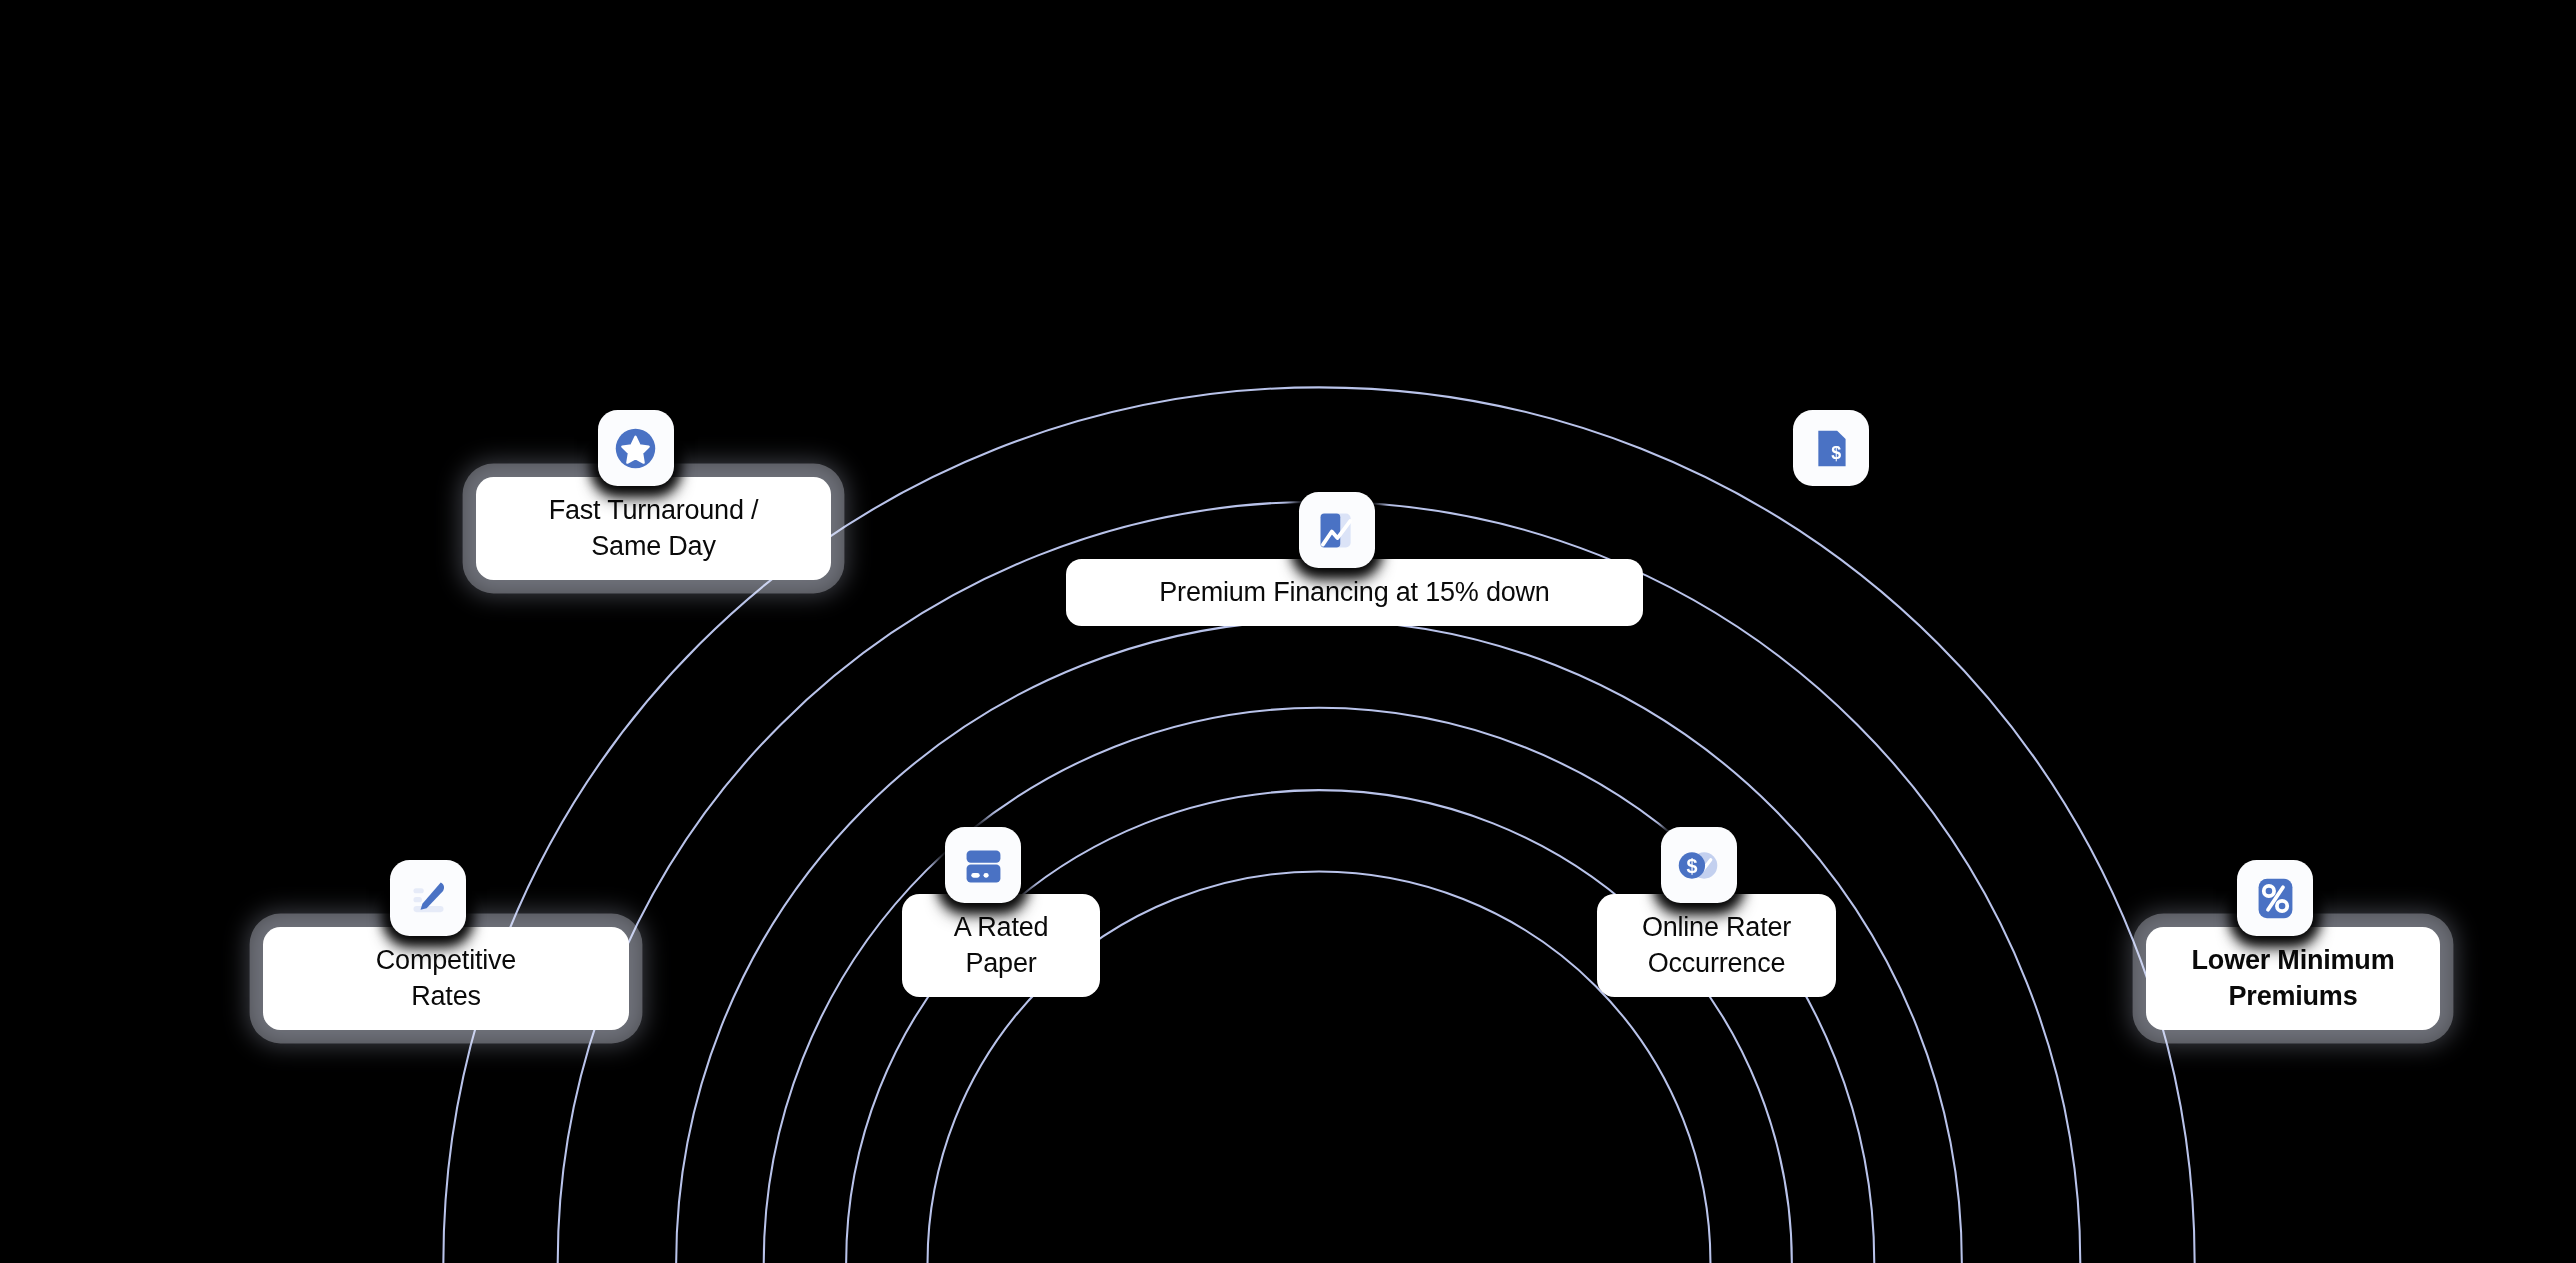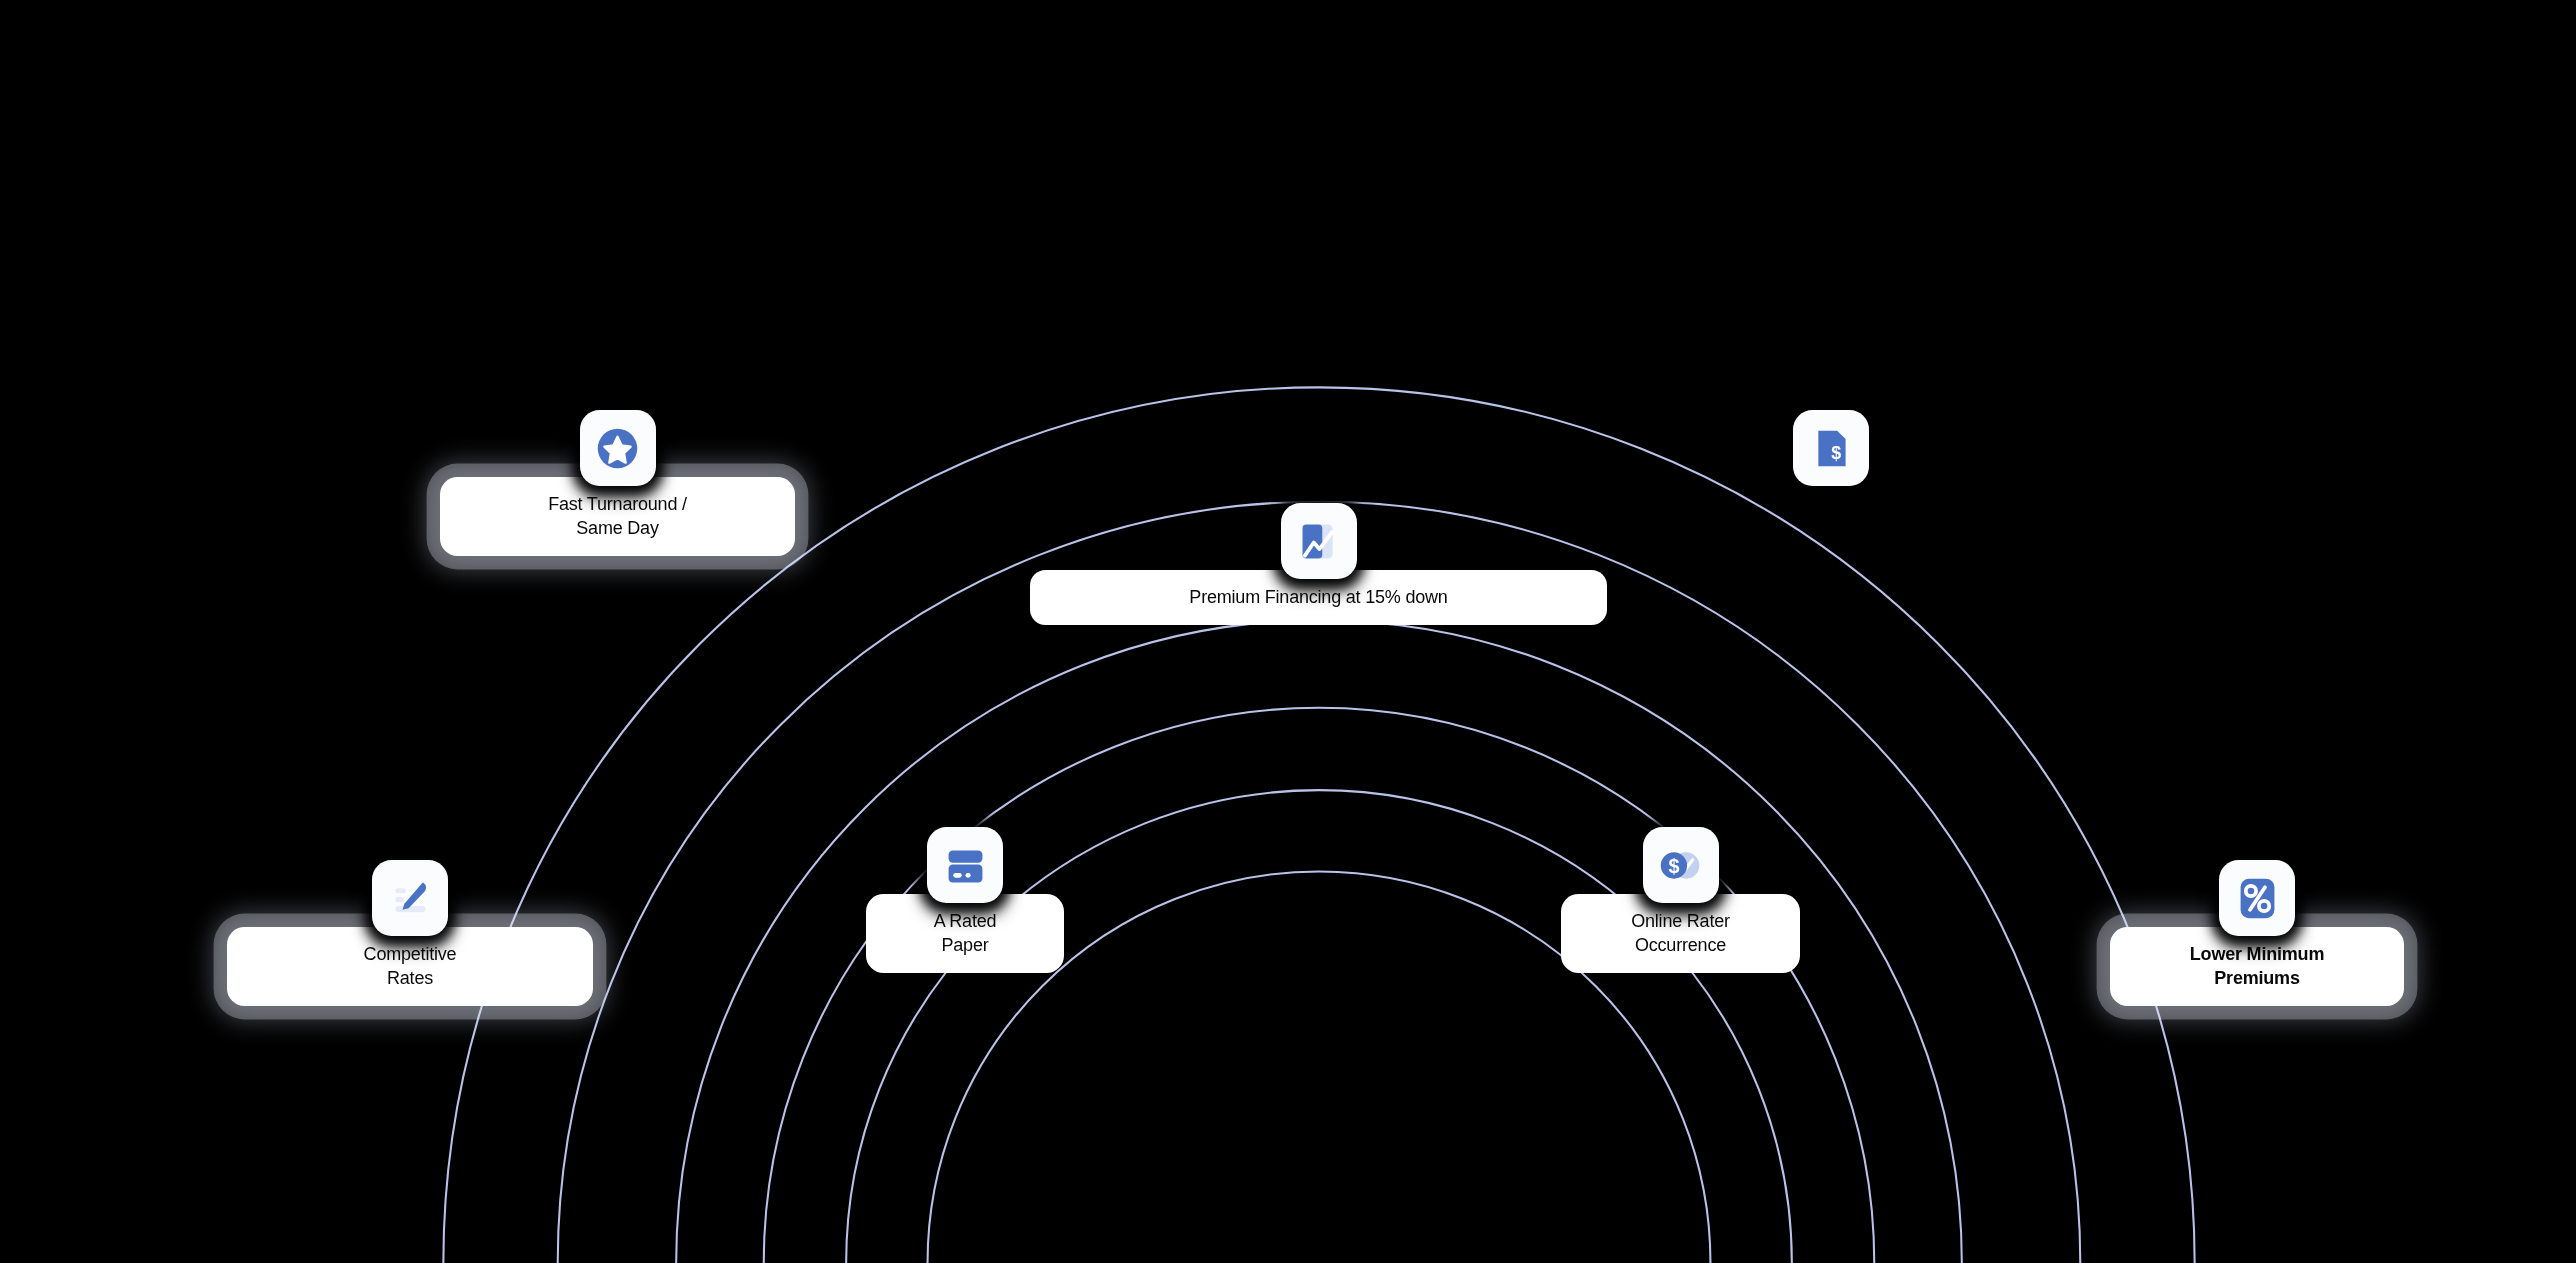--- a/index.html
+++ b/index.html
@@ -56,27 +56,28 @@
   .icon-tile svg { display: block; }
 
   .label-card {
     position: relative;
     margin-top: -9.3px;
     background: #ffffff;
     border-radius: 17.5px;
     padding: 15.5px 23px;
     text-align: center;
     color: #0a0a0a;
-    font-size: 18px;
+    font-size: 27px;
     line-height: 1.34;
     letter-spacing: -0.2px;
     white-space: pre-line;
     z-index: 3;
     box-shadow: 0 0 0 13.4px rgba(232,236,250,0.30),
                 0 0 24px 15.5px rgba(216,224,248,0.28);
+    margin-left: 36px;
   }
   .label-card.no-glow {
     box-shadow: none;
   }
 
   .label-card .ln { display: block; }
 
   
   .node.hero .label-card {
     padding: 15.5px 28px;
@@ -122,21 +123,21 @@
         <div class="icon-tile">
     <svg width="47" height="47" viewBox="0 0 100 100">
       <rect x="14" y="18" width="72" height="26" rx="9" fill="#4a72c4"></rect>
       <rect x="14" y="48" width="72" height="38" rx="9" fill="#4a72c4"></rect>
       <rect x="24" y="66" width="18" height="10" rx="5" fill="#ffffff"></rect>
       <rect x="50" y="66" width="11" height="10" rx="5" fill="#ffffff"></rect>
     </svg>
         </div>
         <div class="label-card no-glow" style="width: 198px;"><span class="ln">A Rated</span><span class="ln">Paper</span></div>
       </div>
-      <div class="node hero" style="left: 1030px; top: 503px;">
+      <div class="node hero" style="left: 1030px; top: 492px;">
         <div class="icon-tile">
     <svg width="47" height="47" viewBox="0 0 100 100">
       <rect x="46" y="14" width="34" height="72" rx="10" fill="#dbe3f7"></rect>
       <rect x="16" y="14" width="42" height="72" rx="8" fill="#4a72c4"></rect>
       <path d="M21 80 L40 52 L52 66 L79 30" fill="none" stroke="#ffffff" stroke-width="8" stroke-linecap="round" stroke-linejoin="round"></path>
     </svg>
         </div>
         <div class="label-card no-glow" style="width: 577px;"><span class="ln">Premium Financing at 15% down</span></div>
       </div>
       <div class="node" style="left: 1561px; top: 827px;">

